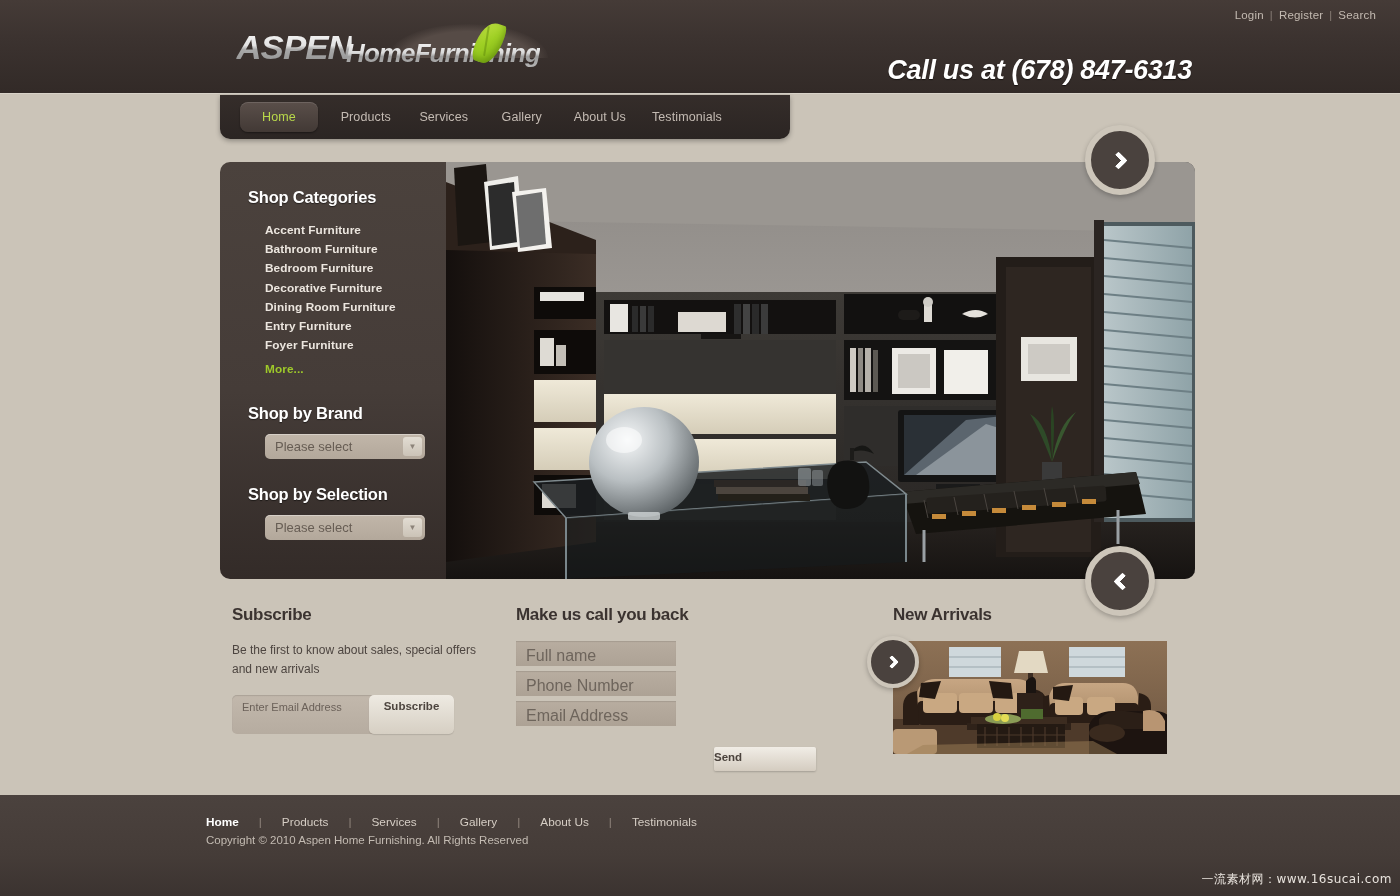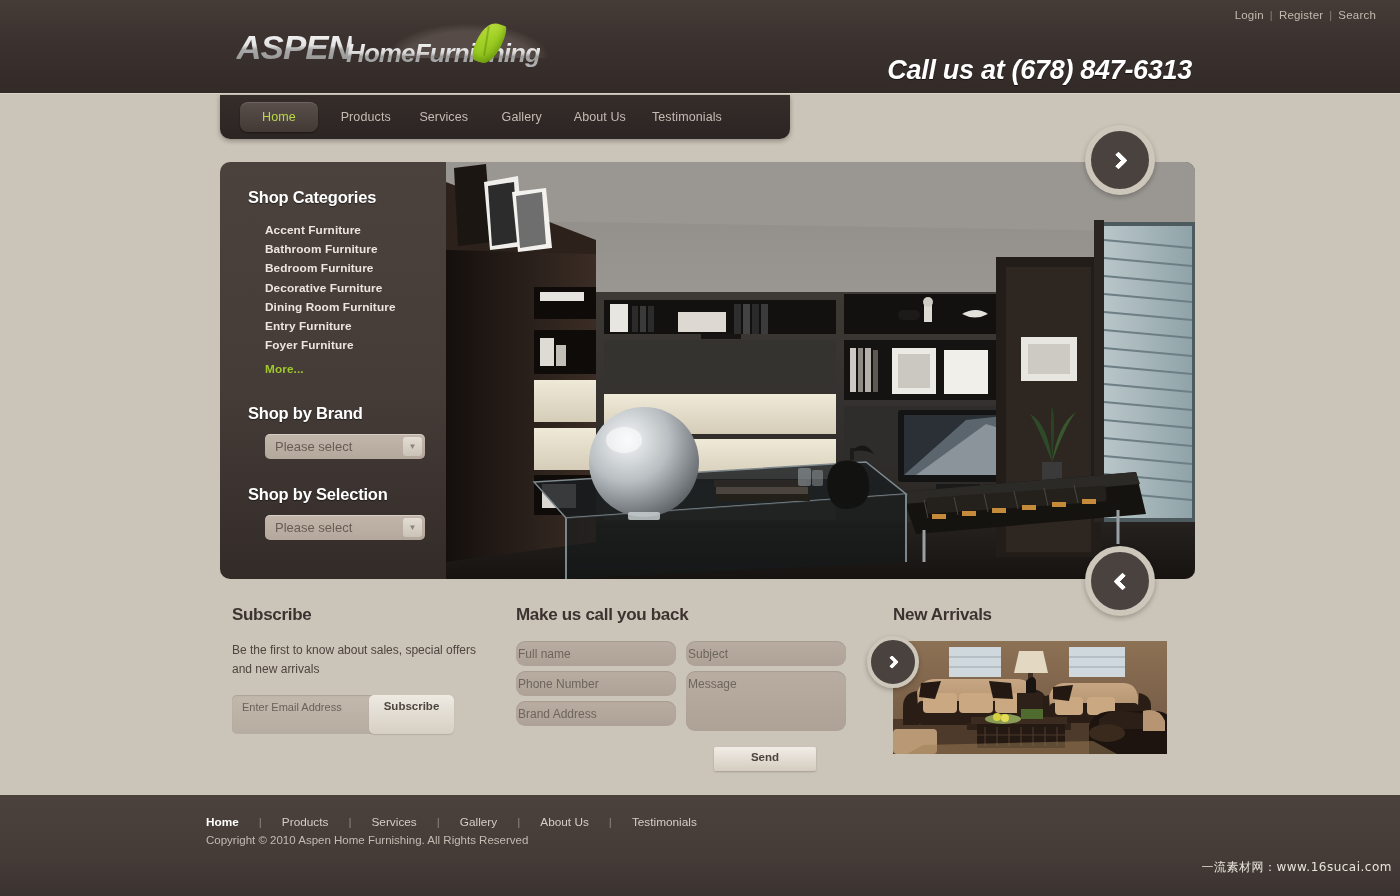--- a/index.html
+++ b/index.html
@@ -283,38 +283,38 @@
     box-shadow: 0 1px 1px rgba(0,0,0,.12);
   }
 
   .callback { position: absolute; left: 516px; top: 0; width: 360px; }
   .fieldrow { display: flex; gap: 10px; }
   .fcol-left { width: 160px; }
   .fcol-right { width: 160px; }
   .fld {
     height: 25px;
     background: linear-gradient(to bottom, #b8ada0 0%, #ada295 100%);
-    border-radius: 9px;
-    font-size: 12px;
+    border-radius: 0;
+    font-size: 16px;
     color: #6e655c;
-    padding: 6px 0 0 2px;
+    padding: 6px 0 0 10px;
     margin-bottom: 5px;
     box-shadow: inset 0 1px 1px rgba(0,0,0,.1);
   }
   .fld.msg { height: 60px; }
   .sendbtn {
     position: absolute;
     left: 198px; top: 142px;
     width: 102px; height: 24px;
     background: linear-gradient(to bottom, #f1ede6 0%, #d4ccc0 100%);
     border-radius: 2px;
     font-size: 11.5px;
     font-weight: bold;
     color: #4b433d;
-    text-align: center;
+    text-align: left;
     padding-top: 4px;
     cursor: pointer;
     box-shadow: 0 1px 2px rgba(0,0,0,.2);
   }
 
   .arrivals { position: absolute; left: 893px; top: 0; width: 300px; }
   .arrimg {
     position: relative;
     width: 274px; height: 113px;
     overflow: hidden;
@@ -355,21 +355,21 @@
   .fright {
     position: absolute;
     right: 192px; top: 20px;
     text-align: right;
     font-size: 11.5px;
     color: #c9c1b8;
     line-height: 17.5px;
   }
   .watermark {
     position: absolute;
-    right: 8px; bottom: 20px;
+    right: 8px; bottom: 8px;
     font-size: 12px;
     color: #e8e3dd;
     letter-spacing: .5px;
     font-family: "DejaVu Sans", sans-serif;
   }
 </style>
 </head>
 <body>
 
 <div class="header">
@@ -621,25 +621,21 @@
       <div class="btn">Subscribe</div>
     </div>
   </div>
 
   <div class="callback">
     <h2 class="sect">Make us call you back</h2>
     <div class="fieldrow">
       <div class="fcol-left">
         <div class="fld">Full name</div>
         <div class="fld">Phone Number</div>
-        <div class="fld">Brand Address</div>
-      </div>
-      <div class="fcol-right">
-        <div class="fld">Subject</div>
-        <div class="fld msg">Message</div>
+        <div class="fld">Email Address</div>
       </div>
     </div>
     <div class="sendbtn">Send</div>
   </div>
 
   <div class="arrivals">
     <h2 class="sect">New Arrivals</h2>
     <div class="arrimg">
       <svg width="274" height="113" viewBox="0 0 274 113">
         <defs>

